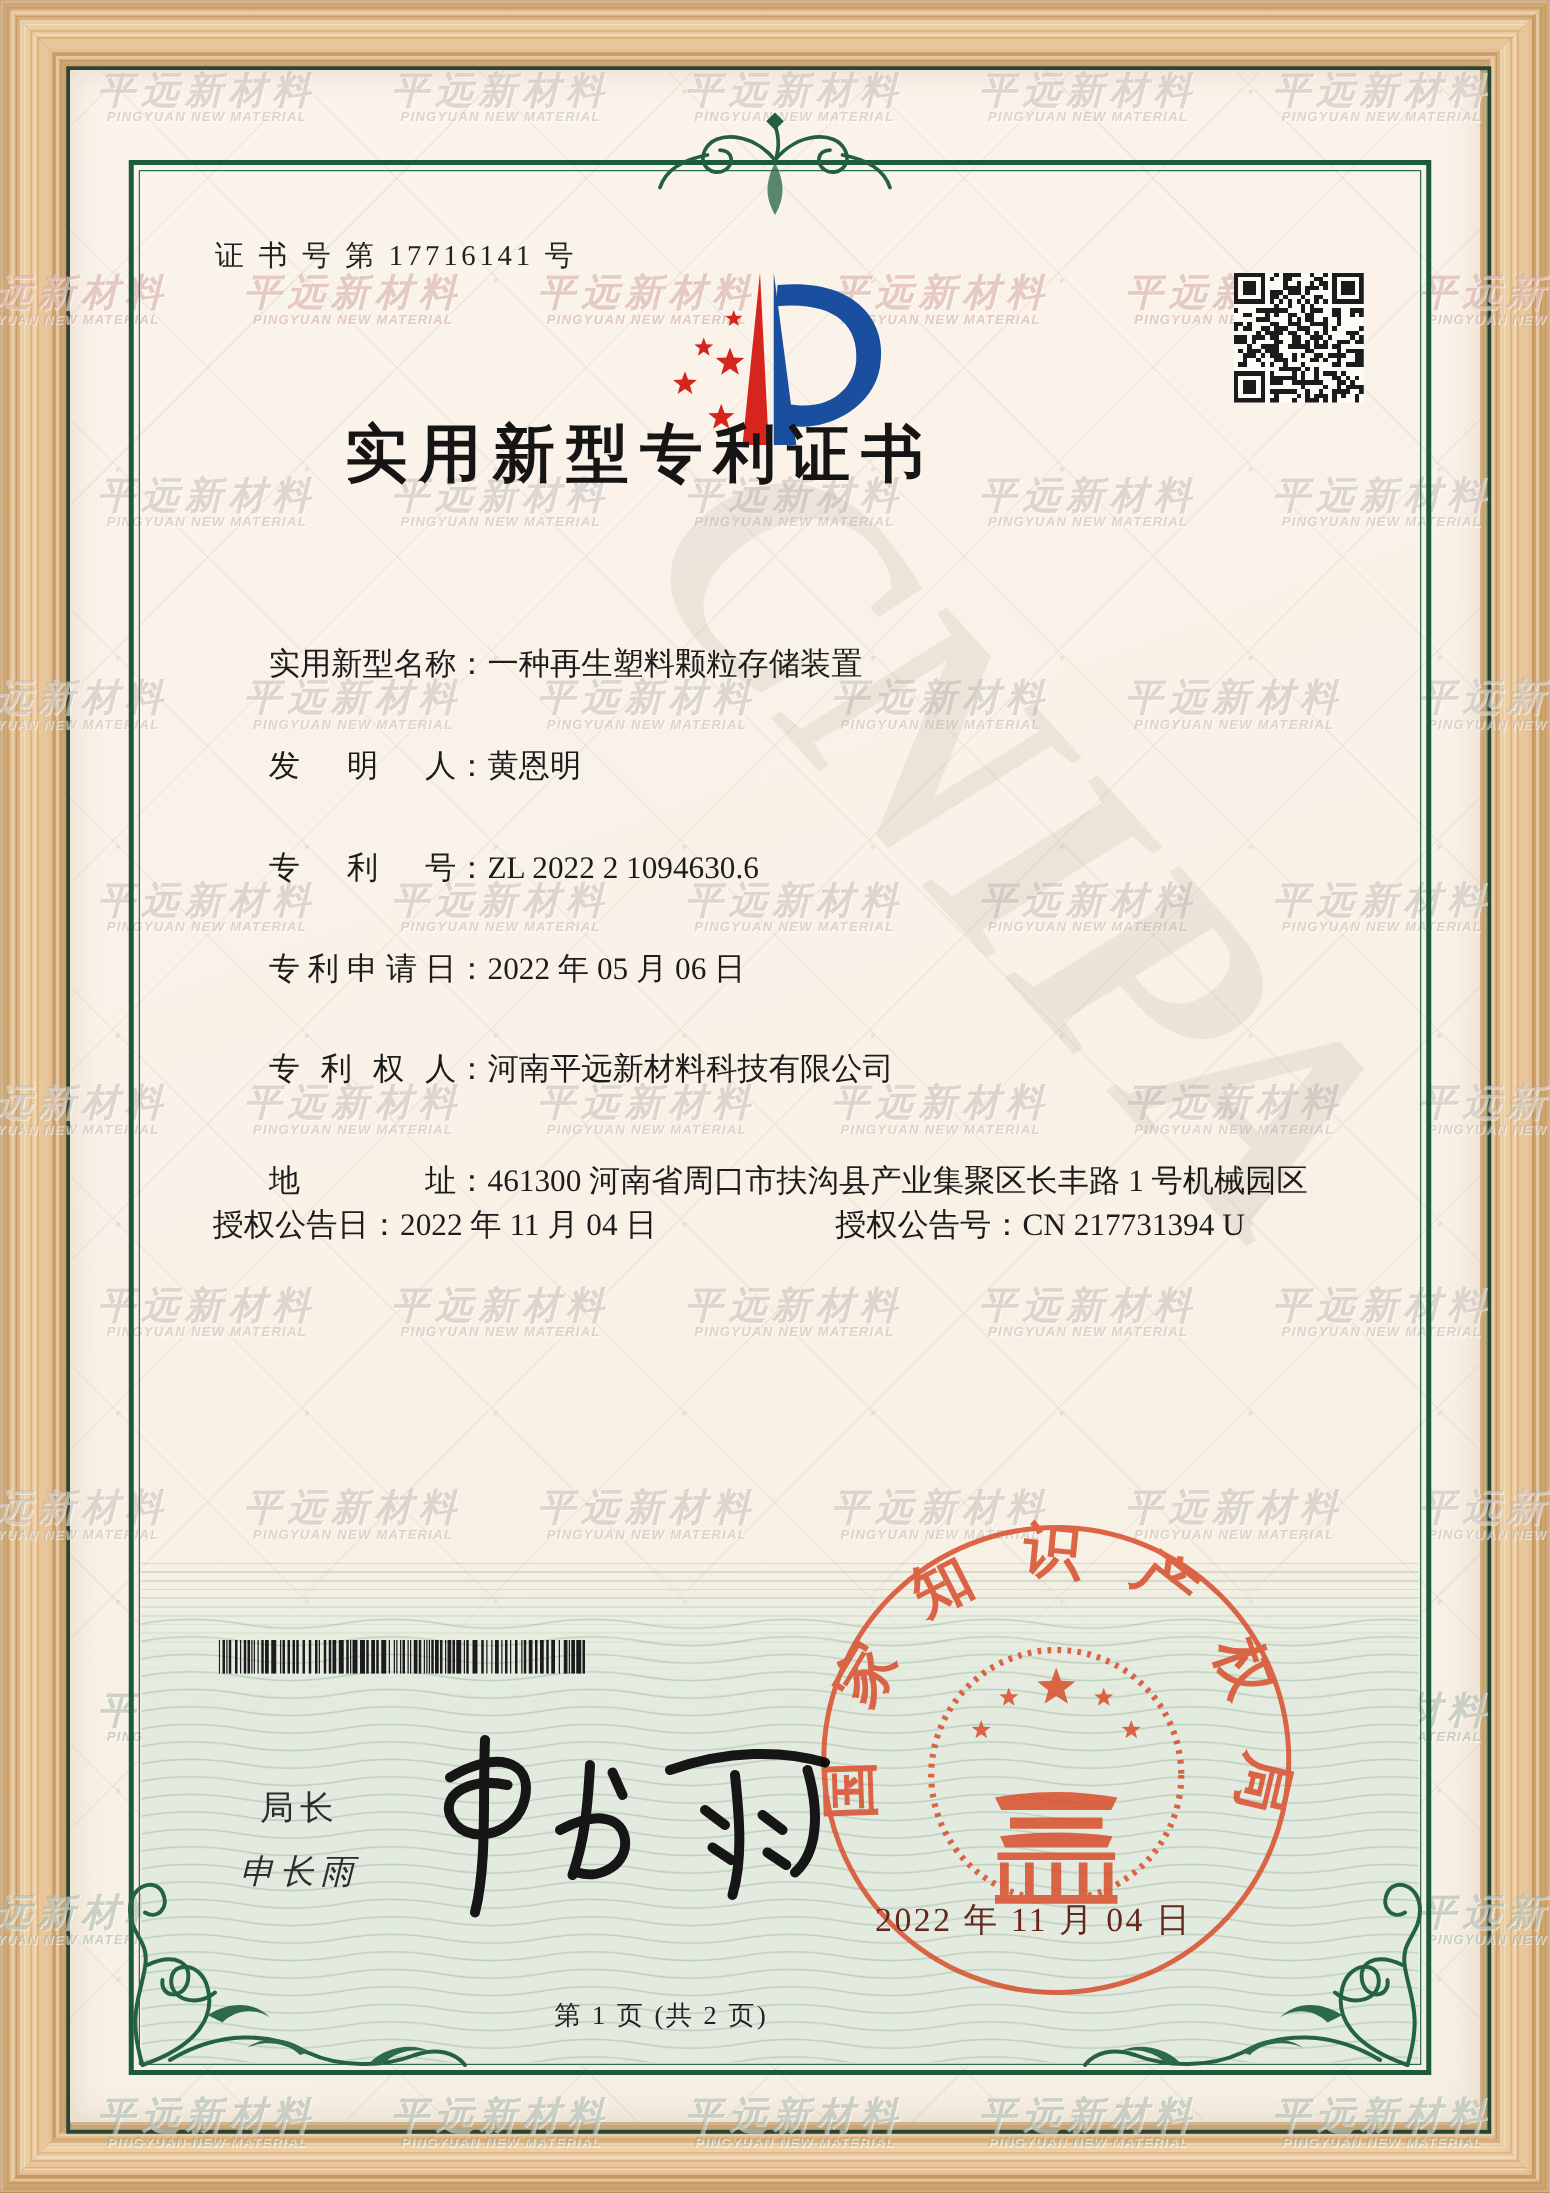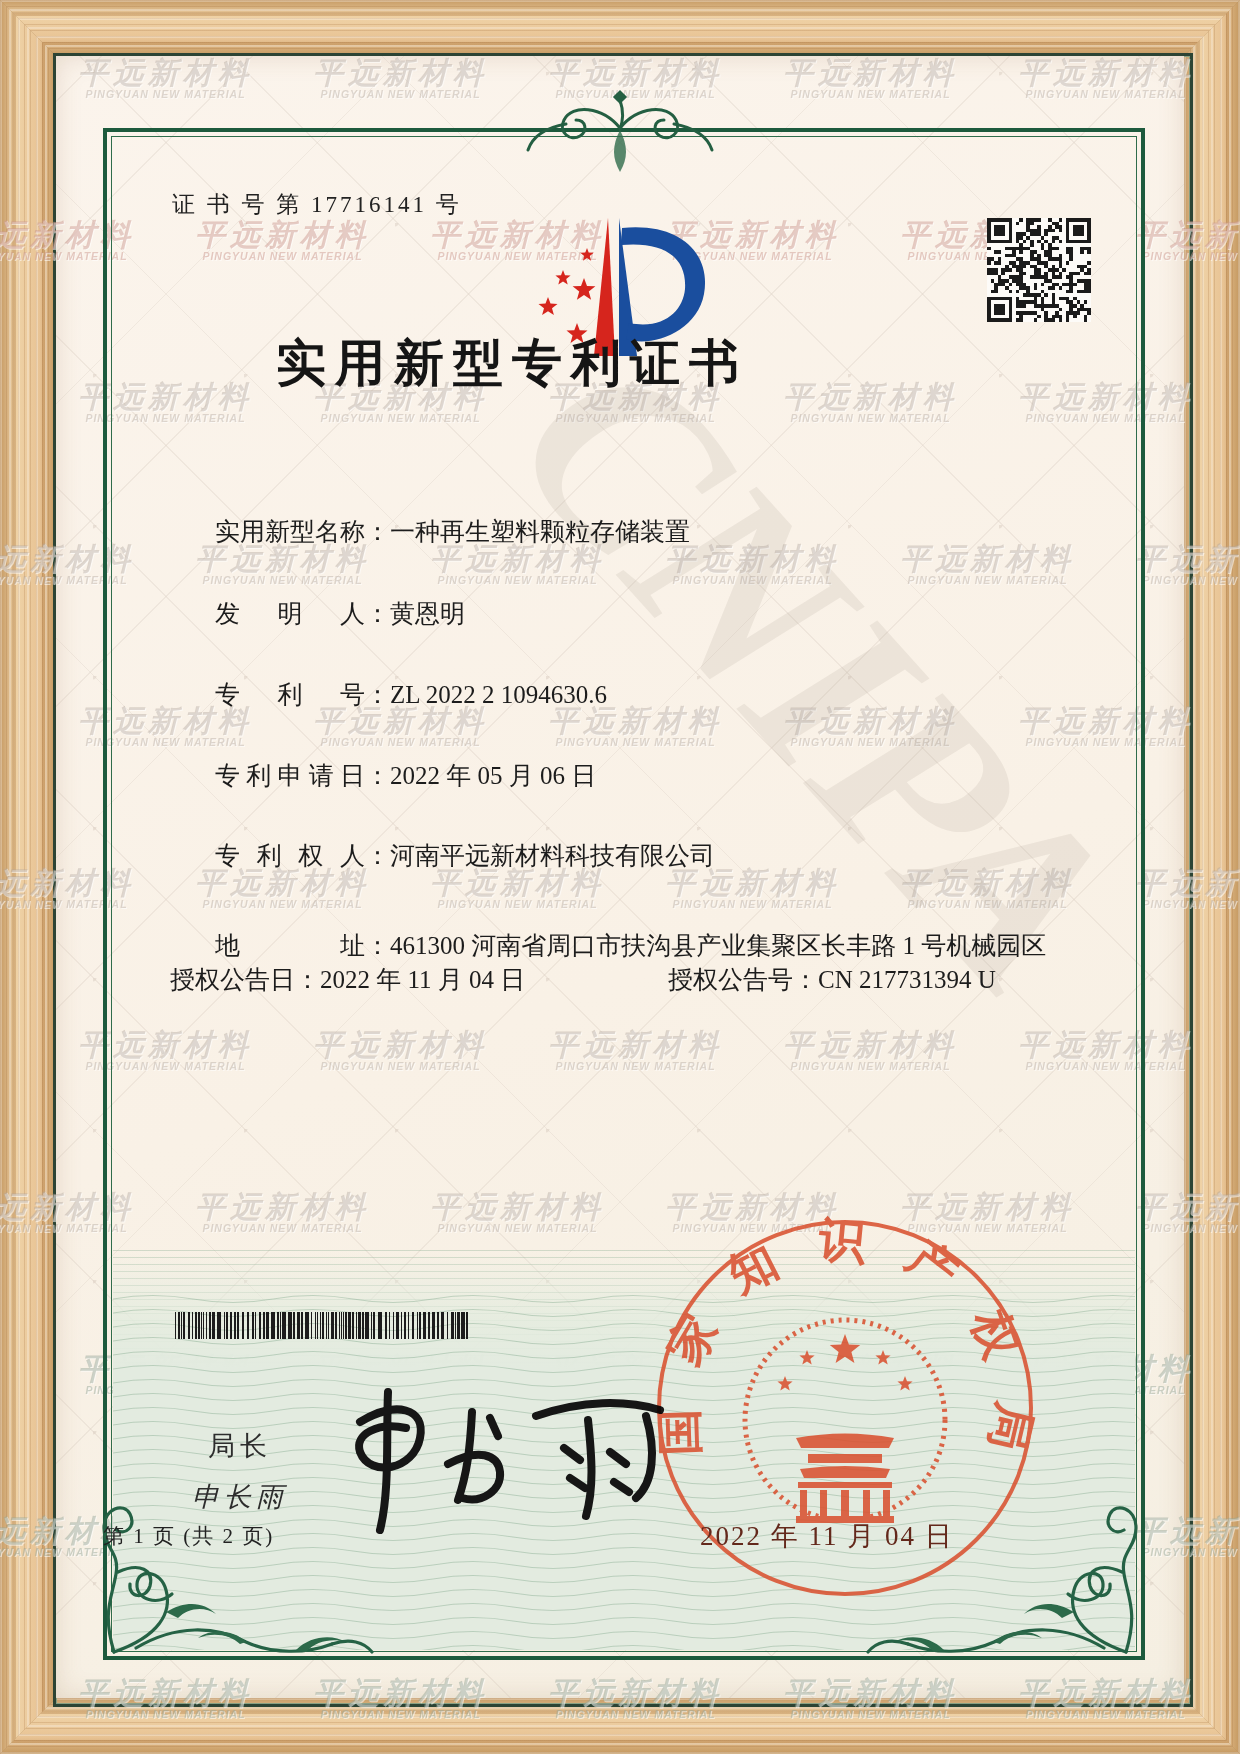--- a/index.html
+++ b/index.html
@@ -75,21 +75,21 @@
   .paras{left:160px;top:1026px;width:948px;font-size:22.5px;line-height:34px;text-align:justify;}
   .paras p{margin:0;text-indent:2em;}
   .barcode{left:175px;top:1312px;width:298px;height:27px;}
   .director-title{left:208px;top:1428px;font-family:"Liberation Sans","DejaVu Sans",sans-serif;
       font-size:27px;letter-spacing:5px;color:#2d2d2d;}
   .director-name{left:192px;top:1479px;font-family:"Liberation Sans","DejaVu Sans",sans-serif;
       font-size:27px;letter-spacing:5px;color:#2d2d2d;font-style:italic;}
   .signature{left:330px;top:1378px;}
   .seal{left:650px;top:1198px;mix-blend-mode:multiply;opacity:.88;}
   .seal-date{left:700px;top:1518px;font-size:27px;letter-spacing:2px;color:#63281b;z-index:8;}
-  .page-info{left:103px;top:1522px;width:852px;text-align:left;font-size:21px;letter-spacing:2px;color:#222;}
+  .page-info{left:103px;top:1598px;width:852px;text-align:center;font-size:21px;letter-spacing:2px;color:#222;}
   .footer-note{left:0;top:1664px;width:1240px;text-align:center;font-size:21px;letter-spacing:3px;color:#222;}
   .ornament{position:absolute;z-index:6;pointer-events:none;}
 </style>
 </head>
 <body>
 
 <div class="page">
 
   <div class="wood wood-h wood-top"></div>
   <div class="wood wood-h wood-bottom"></div>

